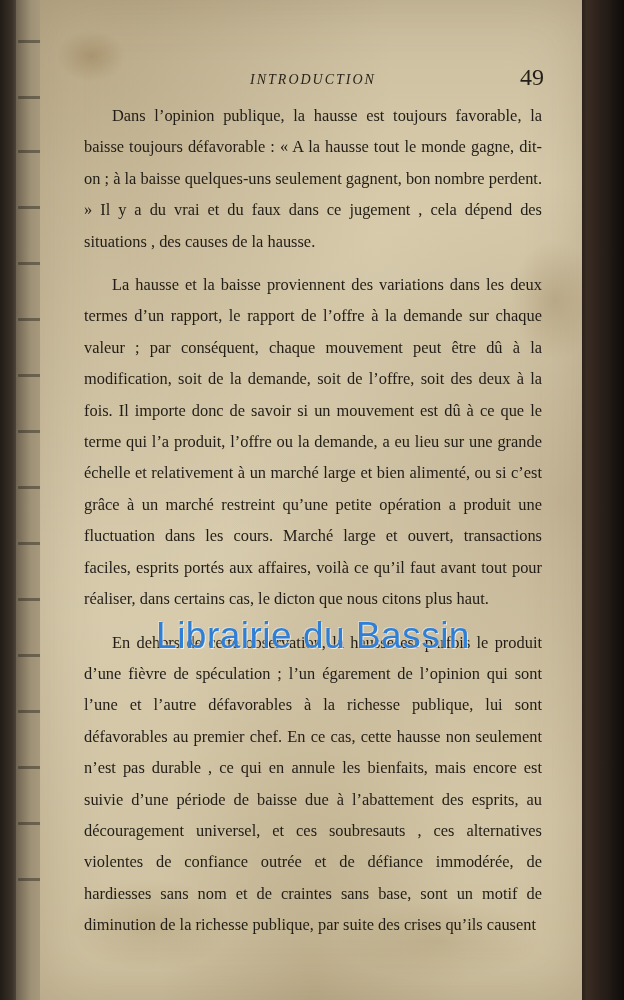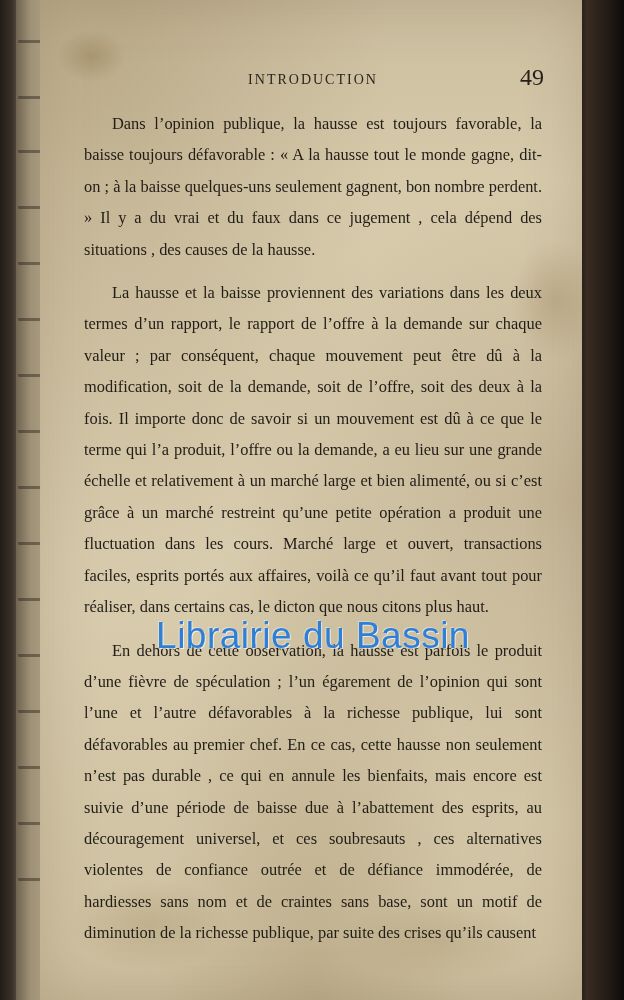--- a/index.html
+++ b/index.html
@@ -93,20 +93,21 @@
 
   
   .running-head {
     position: absolute;
     left: 0; top: 72px;
     width: 546px;
     display: flex;
     align-items: flex-end;
     justify-content: center;
     color: #25201a;
+    font-style: italic;
   }
   .running-head .rh-title {
     font-family: "Liberation Serif", serif;
     font-size: 14px;
     letter-spacing: 2.0px;
     color: #2a241d;
   }
   .folio {
     position: absolute;
     right: 42px; top: 64px;
@@ -120,21 +121,21 @@
     left: 44px;
     top: 100px;
     width: 458px;
     color: #221d17;
     font-size: 16.4px;
     line-height: 31.4px;
     text-align: justify;
     text-justify: inter-word;
   }
   .body-text p {
-    margin: 8px 0 12px 0;
+    margin: 0 0 12px 0;
     text-indent: 28px;
   }
   .body-text p:last-child { margin-bottom: 0; }
 
   
   .watermark {
     position: absolute;
     left: 50%;
     top: 636px;
     transform: translate(-50%, -50%);

